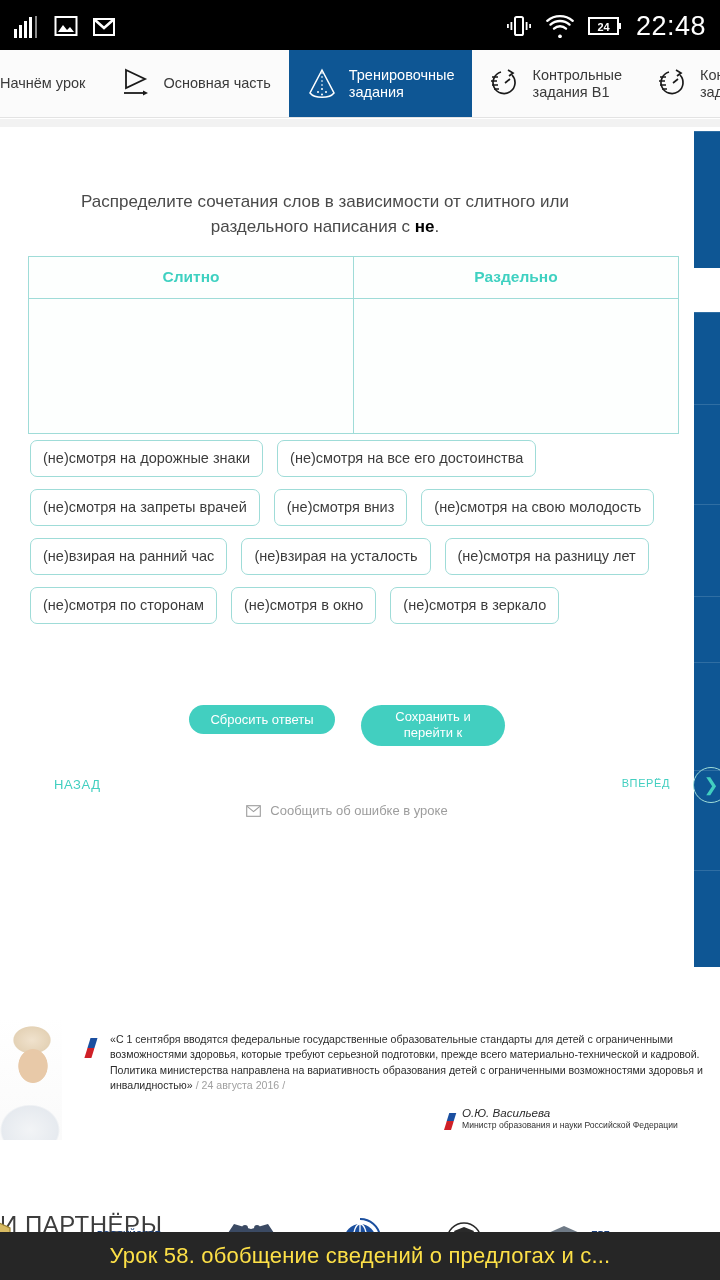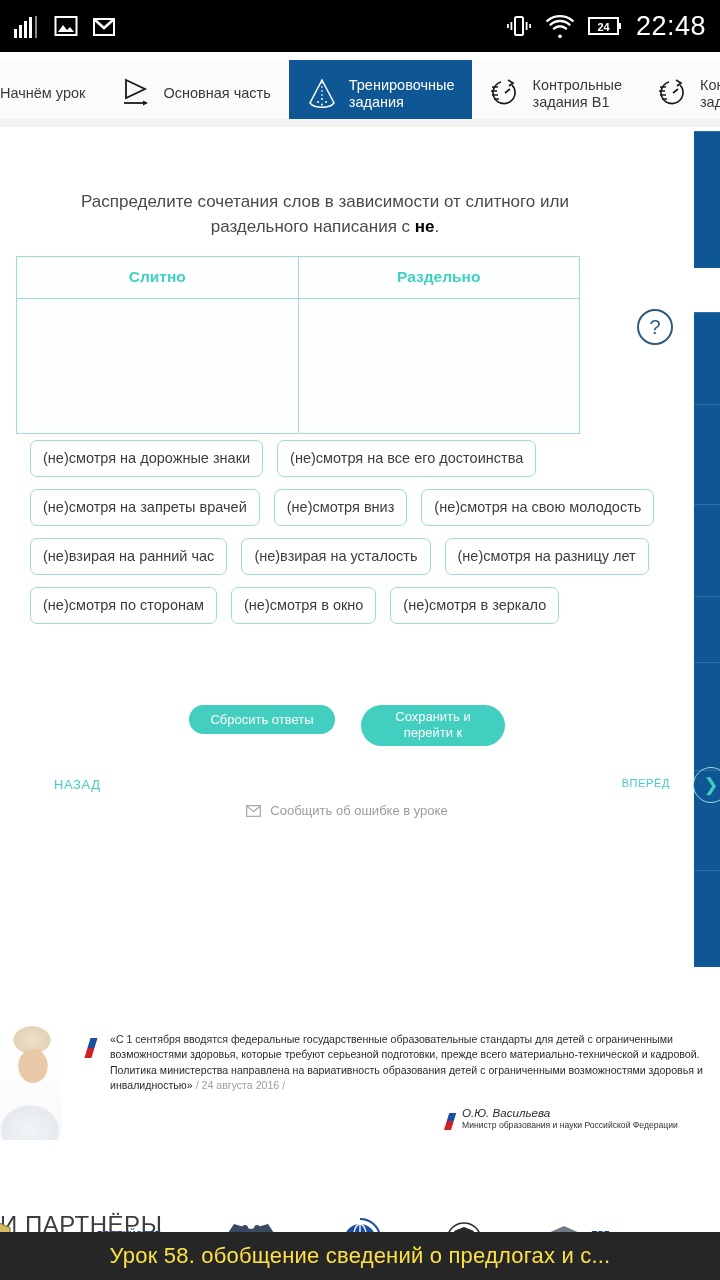--- a/index.html
+++ b/index.html
@@ -34,21 +34,21 @@
     color: #ffffff;
     font-size: 27px;
     letter-spacing: 0.5px;
     font-family: "Liberation Sans", sans-serif;
   }
   .sb-icon { display: block; }
 
   
   #tab-strip {
     position: absolute;
-    top: 60px; left: 0;
+    top: 50px; left: 0;
     width: 720px; height: 67px;
     background: #737373;
     border-bottom: 1px solid #e3e3e3;
     display: flex;
     align-items: stretch;
     overflow: hidden;
   }
   .tab {
     display: flex;
     align-items: center;
@@ -121,22 +121,22 @@
     align-items: center;
     justify-content: center;
     box-sizing: border-box;
     cursor: pointer;
   }
 
   
   #drop-table {
     position: absolute;
     top: 129px;
-    left: 16px;
-    width: 564px;
+    left: 28px;
+    width: 651px;
     border: 1px solid #9fdcd8;
     box-sizing: border-box;
     background: #fdfffe;
   }
   .dt-head-row { display: flex; }
   .dt-head-cell {
     flex: 1 1 0;
     text-align: center;
     color: #3fd1c1;
     font-size: 15.5px;

